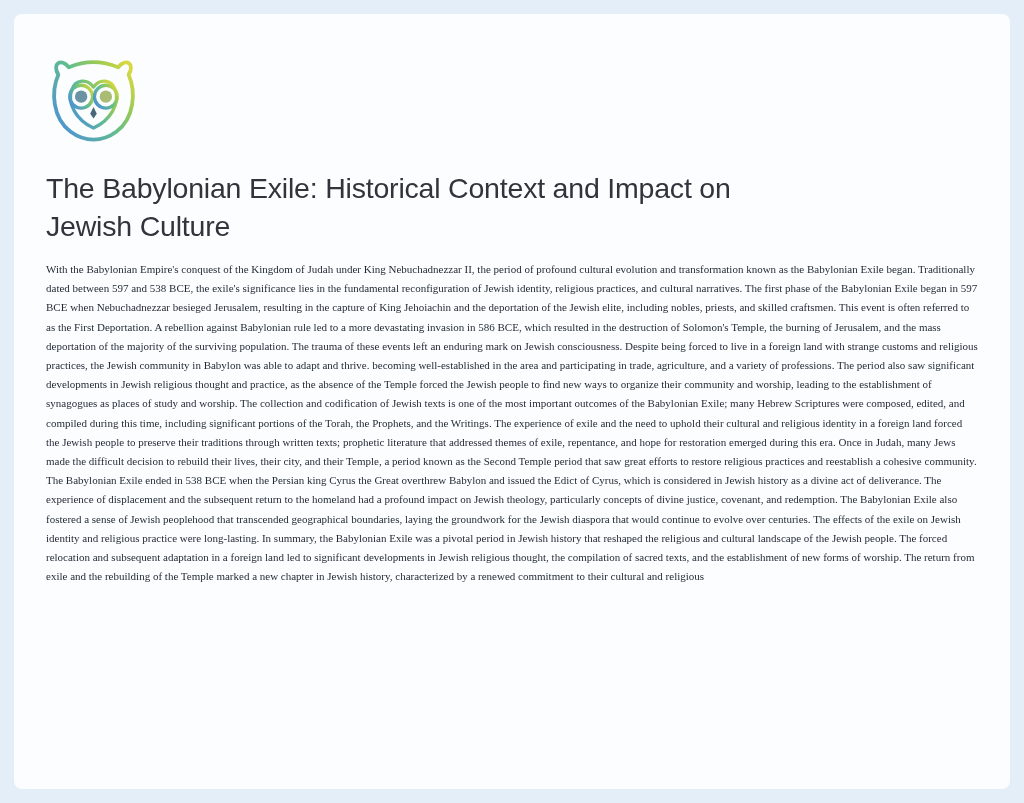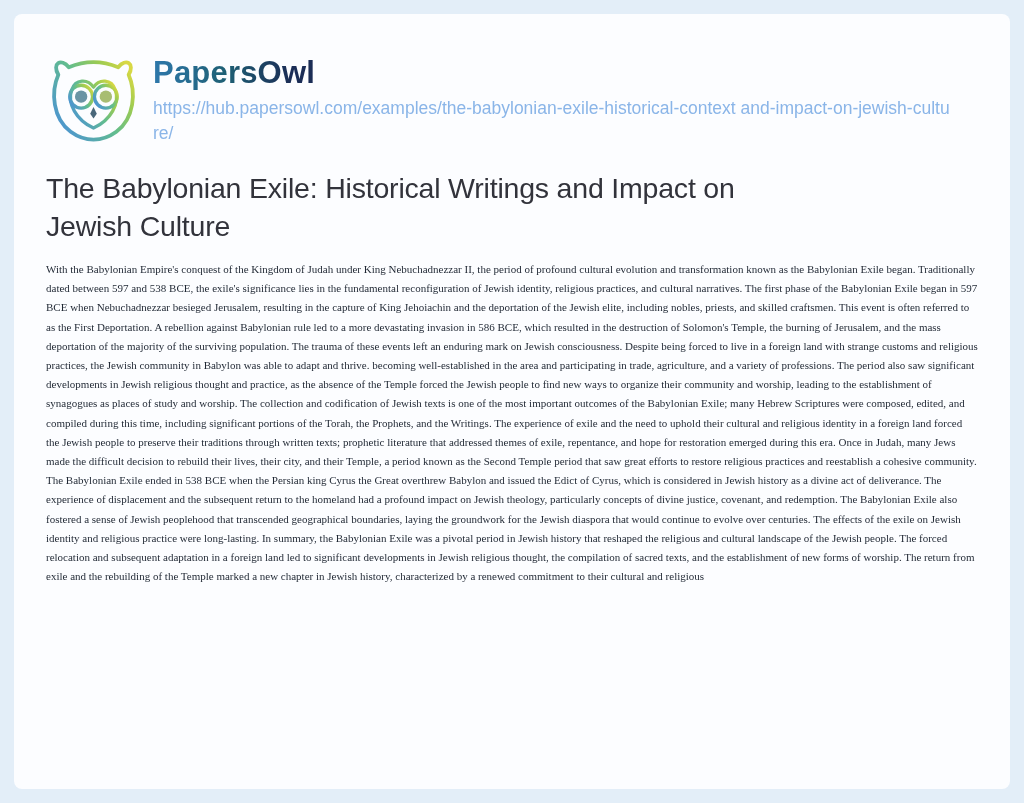--- a/index.html
+++ b/index.html
@@ -94,24 +94,20 @@
         </defs>
         <path d="M 24 16 C 16 6, 6 12, 13 24 C 5 42, 7 70, 26 84 C 41 95, 59 95, 74 84 C 93 70, 95 42, 87 24 C 94 12, 84 6, 76 16 C 59 9, 41 9, 24 16 Z" fill="none" stroke="url(#owlg)" stroke-width="4" stroke-linejoin="round"></path>
         <path d="M 50 80 C 32 72, 22 54, 27 40 C 31 28, 44 28, 50 37 C 56 28, 69 28, 73 40 C 78 54, 68 72, 50 80 Z" fill="none" stroke="url(#owlg)" stroke-width="3.5" stroke-linejoin="round"></path>
         <circle cx="37" cy="47" r="12" fill="none" stroke="url(#owlg)" stroke-width="3.5"></circle>
         <circle cx="63" cy="47" r="12" fill="none" stroke="url(#owlg)" stroke-width="3.5"></circle>
         <circle cx="37" cy="47" r="6.5" fill="#6a94a4"></circle>
         <circle cx="63" cy="47" r="6.5" fill="#a8bd72"></circle>
         <path d="M 50 58 L 46.5 65 L 50 70 L 53.5 65 Z" fill="#49677a"></path>
       </svg>
 
-      <div class="header-text">
-        <span class="brand">PapersOwl</span>
-        <a class="url">https://hub.papersowl.com/examples/the-babylonian-exile-historical-context and-impact-on-jewish-culture/</a>
-      </div>
     </div>
 
-    <h1 class="title">The Babylonian Exile: Historical Writings and Impact on Jewish Culture</h1>
+    <h1 class="title">The Babylonian Exile: Historical Context and Impact on Jewish Culture</h1>
 
     <p class="body-text">With the Babylonian Empire's conquest of the Kingdom of Judah under King Nebuchadnezzar II, the period of profound cultural evolution and transformation known as the Babylonian Exile began. Traditionally dated between 597 and 538 BCE, the exile's significance lies in the fundamental reconfiguration of Jewish identity, religious practices, and cultural narratives. The first phase of the Babylonian Exile began in 597 BCE when Nebuchadnezzar besieged Jerusalem, resulting in the capture of King Jehoiachin and the deportation of the Jewish elite, including nobles, priests, and skilled craftsmen. This event is often referred to as the First Deportation. A rebellion against Babylonian rule led to a more devastating invasion in 586 BCE, which resulted in the destruction of Solomon's Temple, the burning of Jerusalem, and the mass deportation of the majority of the surviving population. The trauma of these events left an enduring mark on Jewish consciousness. Despite being forced to live in a foreign land with strange customs and religious practices, the Jewish community in Babylon was able to adapt and thrive. becoming well-established in the area and participating in trade, agriculture, and a variety of professions. The period also saw significant developments in Jewish religious thought and practice, as the absence of the Temple forced the Jewish people to find new ways to organize their community and worship, leading to the establishment of synagogues as places of study and worship. The collection and codification of Jewish texts is one of the most important outcomes of the Babylonian Exile; many Hebrew Scriptures were composed, edited, and compiled during this time, including significant portions of the Torah, the Prophets, and the Writings. The experience of exile and the need to uphold their cultural and religious identity in a foreign land forced the Jewish people to preserve their traditions through written texts; prophetic literature that addressed themes of exile, repentance, and hope for restoration emerged during this era. Once in Judah, many Jews made the difficult decision to rebuild their lives, their city, and their Temple, a period known as the Second Temple period that saw great efforts to restore religious practices and reestablish a cohesive community. The Babylonian Exile ended in 538 BCE when the Persian king Cyrus the Great overthrew Babylon and issued the Edict of Cyrus, which is considered in Jewish history as a divine act of deliverance. The experience of displacement and the subsequent return to the homeland had a profound impact on Jewish theology, particularly concepts of divine justice, covenant, and redemption. The Babylonian Exile also fostered a sense of Jewish peoplehood that transcended geographical boundaries, laying the groundwork for the Jewish diaspora that would continue to evolve over centuries. The effects of the exile on Jewish identity and religious practice were long-lasting. In summary, the Babylonian Exile was a pivotal period in Jewish history that reshaped the religious and cultural landscape of the Jewish people. The forced relocation and subsequent adaptation in a foreign land led to significant developments in Jewish religious thought, the compilation of sacred texts, and the establishment of new forms of worship. The return from exile and the rebuilding of the Temple marked a new chapter in Jewish history, characterized by a renewed commitment to their cultural and religious</p>
 
   </div>
 </div>
 
 </body></html>

